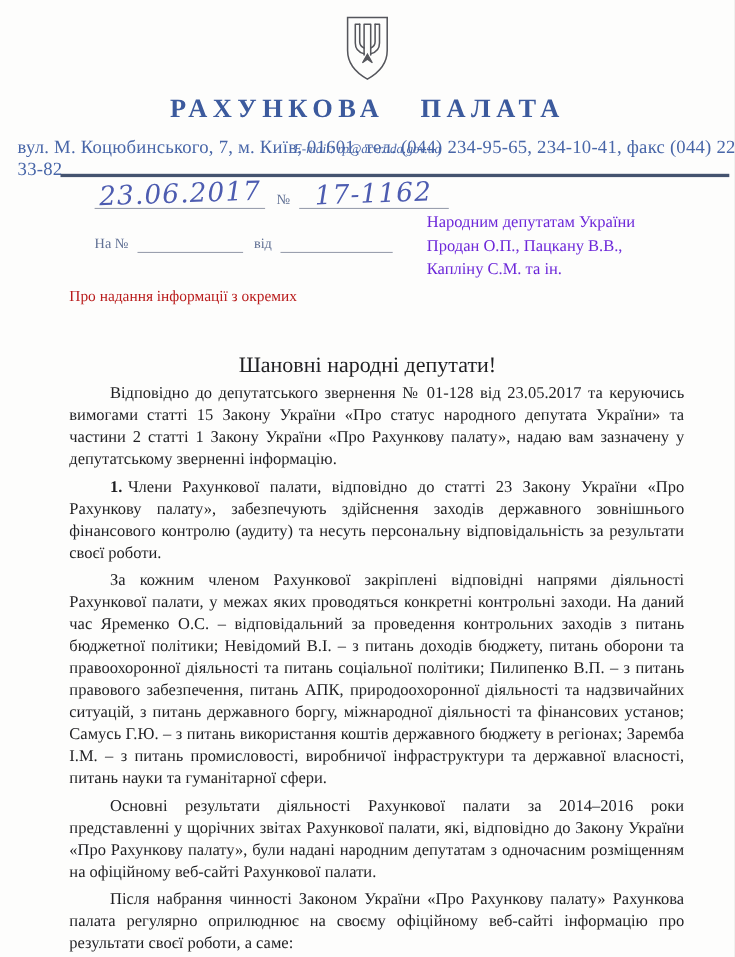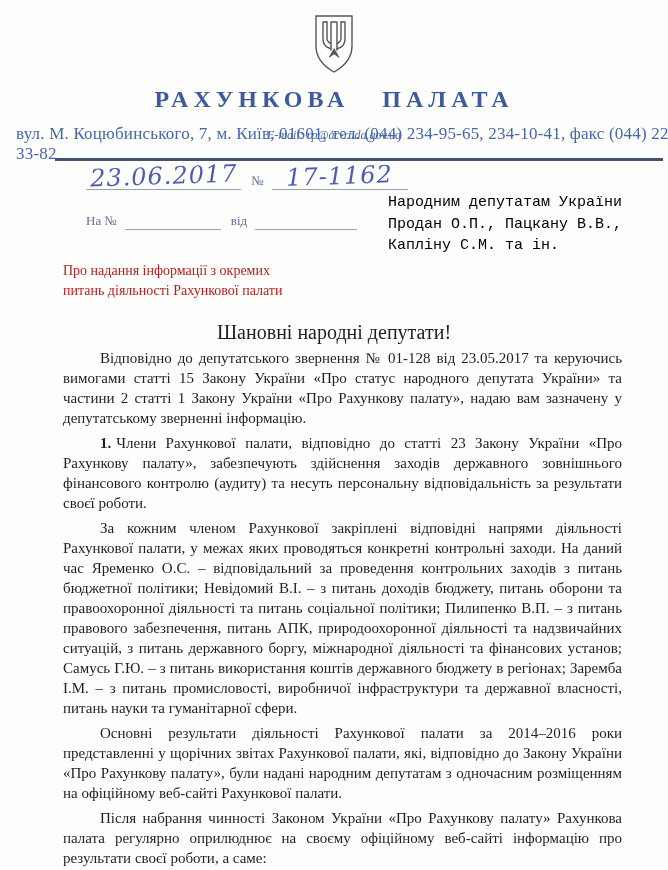--- a/index.html
+++ b/index.html
@@ -73,21 +73,21 @@
   .blank{
     display:inline-block;border-bottom:1px solid #9aa0ae;
     height:16px;
   }
   .blank-no{width:96px;}
   .blank-date{width:102px;}
 
   
   .recipient{
     position:absolute;left:388px;top:192px;
-    font-size:15px;line-height:21.5px;color:#000000;font-family:Liberation Mono, monospace;
+    font-size:15px;line-height:21.5px;color:#6d28d9;
   }
   .subject{
     position:absolute;left:63px;top:261px;
     font-size:14px;line-height:20px;color:#b91c1c;
   }
 
   
   .salutation{
     position:absolute;top:321px;left:0;width:100%;
     text-align:center;font-size:20px;color:var(--body-ink);
@@ -137,21 +137,20 @@
   </div>
 
   <div class="recipient">
     <div>Народним депутатам України</div>
     <div>Продан О.П., Пацкану В.В.,</div>
     <div>Капліну С.М. та ін.</div>
   </div>
 
   <div class="subject">
     <div>Про надання інформації з окремих</div>
-    <div>питань діяльності Рахункової палати</div>
   </div>
 
   <div class="salutation">Шановні народні депутати!</div>
 
   <main class="body-text">
     <p><span>Відповідно до депутатського звернення № 01-128 від 23.05.2017 та керуючись вимогами статті 15 Закону України «Про статус народного депутата України» та частини 2 статті 1 Закону України «Про Рахункову палату», надаю вам зазначену у депутатському зверненні інформацію.</span></p>
     <p><b class="p-lead">1.</b><span>Члени Рахункової палати, відповідно до статті 23 Закону України «Про Рахункову палату», забезпечують здійснення заходів державного зовнішнього фінансового контролю (аудиту) та несуть персональну відповідальність за результати своєї роботи.</span></p>
     <p><span>За кожним членом Рахункової закріплені відповідні напрями діяльності Рахункової палати, у межах яких проводяться конкретні контрольні заходи. На даний час Яременко О.С. – відповідальний за проведення контрольних заходів з питань бюджетної політики; Невідомий В.І. – з питань доходів бюджету, питань оборони та правоохоронної діяльності та питань соціальної політики; Пилипенко В.П. – з питань правового забезпечення, питань АПК, природоохоронної діяльності та надзвичайних ситуацій, з питань державного боргу, міжнародної діяльності та фінансових установ; Самусь Г.Ю. – з питань використання коштів державного бюджету в регіонах; Заремба І.М. – з питань промисловості, виробничої інфраструктури та державної власності, питань науки та гуманітарної сфери.</span></p>
     <p><span>Основні результати діяльності Рахункової палати за 2014–2016 роки представленні у щорічних звітах Рахункової палати, які, відповідно до Закону України «Про Рахункову палату», були надані народним депутатам з одночасним розміщенням на офіційному веб-сайті Рахункової палати.</span></p>
     <p><span>Після набрання чинності Законом України «Про Рахункову палату» Рахункова палата регулярно оприлюднює на своєму офіційному веб-сайті інформацію про результати своєї роботи, а саме:</span></p>

